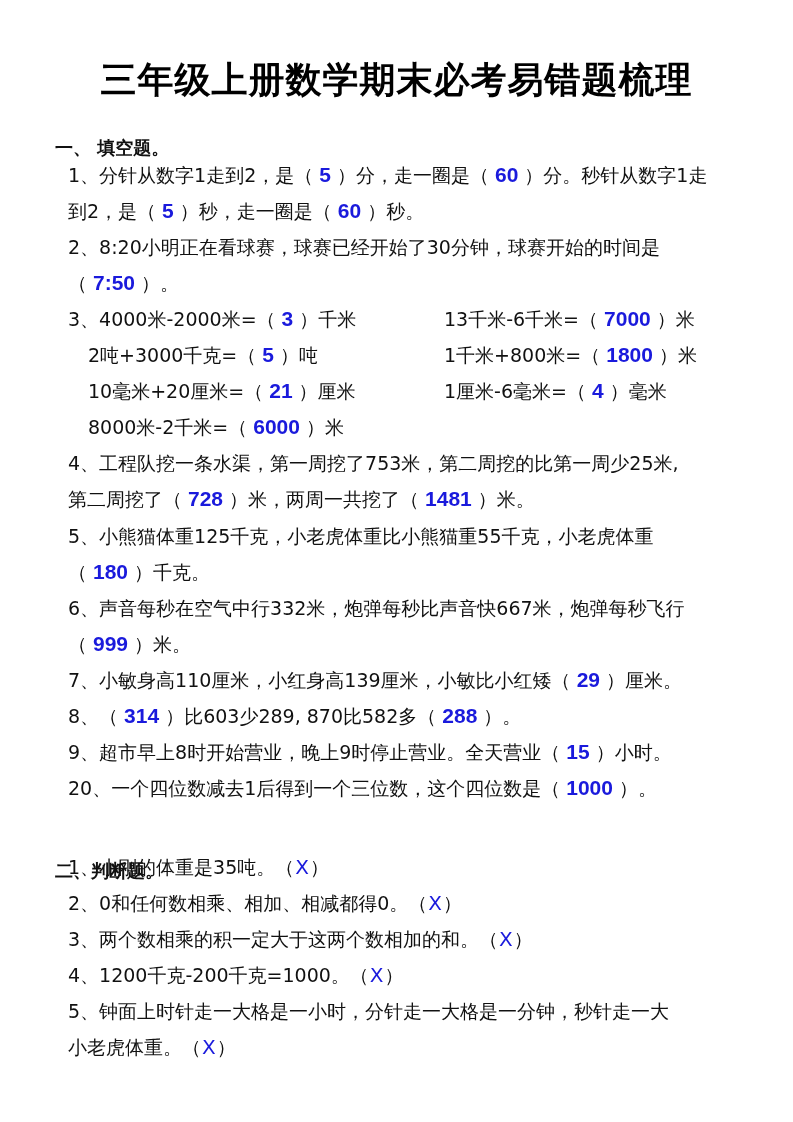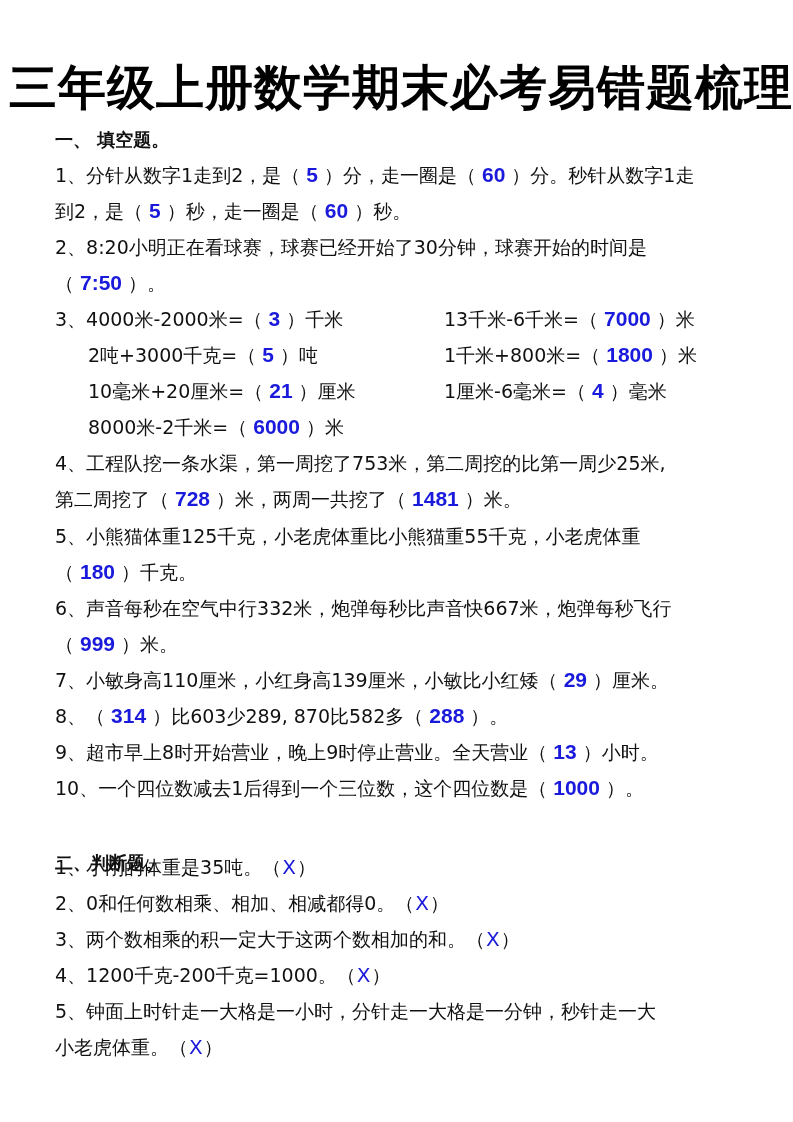--- a/index.html
+++ b/index.html
@@ -1,21 +1,21 @@
 <!DOCTYPE html>
 <html><head>
 <meta charset="utf-8">
 <style>
   html, body { margin:0; padding:0; background:#ffffff; }
   body { width:793px; height:1122px; position:relative; overflow:hidden;
          font-family:"DejaVu Sans","Liberation Sans",sans-serif; color:#111; }
-  .title { position:absolute; top:56px; left:0; width:793px; text-align:right;
-           font-size:48px; font-weight:bold; letter-spacing:1px; color:#000; }
-  .sec { position:absolute; left:55px; font-size:18px; font-weight:bold; color:#111; }
-  .line { position:absolute; left:55px; font-size:19px; white-space:nowrap; color:#111; }
+  .title { position:absolute; top:56px; left:0; width:793px; text-align:center;
+           font-size:36px; font-weight:bold; letter-spacing:1px; color:#000; }
+  .sec { position:absolute; left:55px; font-size:18px; font-weight:bold; color:#111;margin-top:8px; }
+  .line { position:absolute; left:68px; font-size:19px; white-space:nowrap; color:#111; }
   .ind { left:88px; }
   .col2 { left:444px; }
   .ans { color:#1a1adc; font-family:"Liberation Sans",sans-serif; font-size:21px; font-weight:bold; padding:0 6px; }
   .x { color:#1a1adc; font-size:20px; padding:0 1px; }
 </style>
 </head>
 <body>
 
 <div class="title">三年级上册数学期末必考易错题梳理</div>
 
@@ -41,23 +41,23 @@
 <div class="line" style="top:524px">5、小熊猫体重125千克，小老虎体重比小熊猫重55千克，小老虎体重</div>
 <div class="line" style="top:560px"><span>（</span><span class="ans">180</span><span>）千克。</span></div>
 
 <div class="line" style="top:596px">6、声音每秒在空气中行332米，炮弹每秒比声音快667米，炮弹每秒飞行</div>
 <div class="line" style="top:632px"><span>（</span><span class="ans">999</span><span>）米。</span></div>
 
 <div class="line" style="top:668px"><span>7、小敏身高110厘米，小红身高139厘米，小敏比小红矮（</span><span class="ans">29</span><span>）厘米。</span></div>
 
 <div class="line" style="top:704px"><span>8、（</span><span class="ans">314</span><span>）比603少289, 870比582多（</span><span class="ans">288</span><span>）。</span></div>
 
-<div class="line" style="top:740px"><span>9、超市早上8时开始营业，晚上9时停止营业。全天营业（</span><span class="ans">13</span><span>）小时。</span></div>
+<div class="line" style="top:740px"><span>9、超市早上8时开始营业，晚上9时停止营业。全天营业（</span><span class="ans">15</span><span>）小时。</span></div>
 
-<div class="line" style="top:776px"><span>10、一个四位数减去1后得到一个三位数，这个四位数是（</span><span class="ans">1000</span><span>）。</span></div>
+<div class="line" style="top:776px"><span>20、一个四位数减去1后得到一个三位数，这个四位数是（</span><span class="ans">1000</span><span>）。</span></div>
 
 <div class="sec" style="top:851px">二、判断题。</div>
 
 <div class="line" style="top:855px"><span>1、小刚的体重是35吨。（</span><span class="x">X</span><span>）</span></div>
 <div class="line" style="top:891px"><span>2、0和任何数相乘、相加、相减都得0。（</span><span class="x">X</span><span>）</span></div>
 <div class="line" style="top:927px"><span>3、两个数相乘的积一定大于这两个数相加的和。（</span><span class="x">X</span><span>）</span></div>
 <div class="line" style="top:963px"><span>4、1200千克-200千克=1000。（</span><span class="x">X</span><span>）</span></div>
 <div class="line" style="top:999px">5、钟面上时针走一大格是一小时，分针走一大格是一分钟，秒针走一大</div>
 <div class="line" style="top:1035px"><span>小老虎体重。（</span><span class="x">X</span><span>）</span></div>
 

